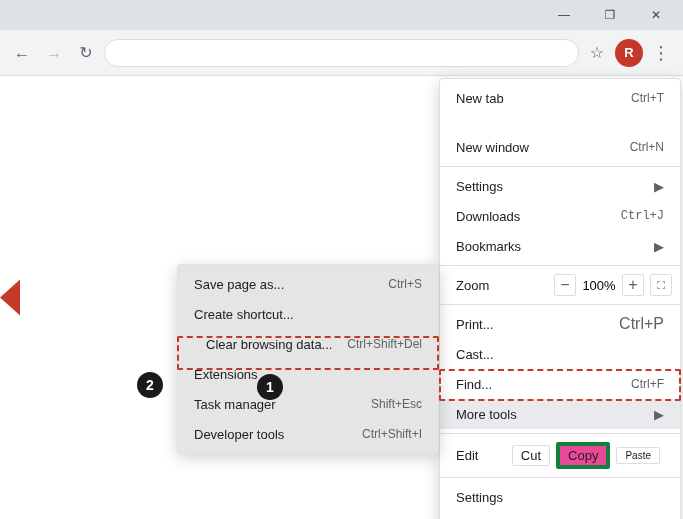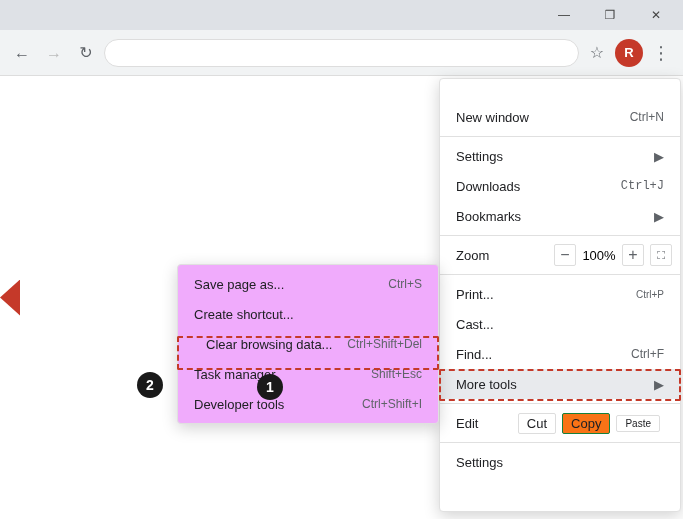--- a/index.html
+++ b/index.html
@@ -85,20 +85,24 @@
   </div>
   <div style="width:28px;height:28px;display:flex;align-items:center;justify-content:center;color:#5f6368;cursor:pointer;font-size:18px;letter-spacing:0;">⋮</div>
 </div>
 
 <div style="width:100%;height:443px;background:white;position:relative;">
 
   <div style="position:absolute;left:0;top:50%;transform:translateY(-50%);width:20px;height:36px;background:#c53929;clip-path:polygon(100% 0, 0 50%, 100% 100%);"></div>
 
   <div style="position:absolute;top:2px;right:2px;width:242px;background:#fff;border:1px solid #e0e0e0;box-shadow:0 4px 16px rgba(0,0,0,0.18);border-radius:4px;z-index:100;padding:4px 0;">
 
+    <div class="menu-item" style="display:flex;align-items:center;justify-content:space-between;padding:6px 16px;cursor:pointer;color:#202124;font-size:13px;min-height:30px;">
+      <span>New tab</span>
+      <span style="color:#5f6368;font-size:12px;">Ctrl+T</span>
+    </div>
 
     <div class="menu-item" style="display:flex;align-items:center;justify-content:space-between;padding:6px 16px;cursor:pointer;color:#202124;font-size:13px;min-height:30px;margin-top:19px;">
       <span>New window</span>
       <span style="color:#5f6368;font-size:12px;">Ctrl+N</span>
     </div>
 
 
     <div style="height:1px;background:#e0e0e0;margin:4px 0;"></div>
 
     <div class="menu-item" style="display:flex;align-items:center;justify-content:space-between;padding:6px 16px;cursor:pointer;color:#202124;font-size:13px;min-height:30px;">
@@ -123,21 +127,21 @@
       <div style="width:22px;height:22px;border:1px solid #ddd;border-radius:2px;display:flex;align-items:center;justify-content:center;cursor:pointer;font-size:16px;color:#5f6368;background:white;">−</div>
       <span style="font-size:13px;min-width:34px;text-align:center;">100%</span>
       <div style="width:22px;height:22px;border:1px solid #ddd;border-radius:2px;display:flex;align-items:center;justify-content:center;cursor:pointer;font-size:16px;color:#5f6368;background:white;">+</div>
       <div style="width:22px;height:22px;border:1px solid #ddd;border-radius:2px;display:flex;align-items:center;justify-content:center;cursor:pointer;color:#5f6368;background:white;font-size:11px;">⛶</div>
     </div>
 
     <div style="height:1px;background:#e0e0e0;margin:4px 0;"></div>
 
     <div class="menu-item" style="display:flex;justify-content:space-between;padding:6px 16px;cursor:pointer;color:#202124;font-size:13px;min-height:30px;">
       <span>Print...</span>
-      <span style="color:#5f6368;font-size:10px;">Ctrl+P</span>
+      <span style="color:#5f6368;font-size:16px;">Ctrl+P</span>
     </div>
 
     <div class="menu-item" style="display:flex;align-items:center;justify-content:space-between;padding:6px 16px;cursor:pointer;color:#202124;font-size:13px;min-height:30px;">
       <span>Cast...</span>
       <span style="color:#5f6368;font-size:12px;"></span>
     </div>
 
     <div class="menu-item" style="display:flex;align-items:center;justify-content:space-between;padding:6px 16px;cursor:pointer;color:#202124;font-size:13px;min-height:30px;">
       <span>Find...</span>
       <span style="color:#5f6368;font-size:12px;">Ctrl+F</span>
@@ -146,51 +150,54 @@
     <div class="menu-item" style="display:flex;align-items:center;justify-content:space-between;padding:6px 16px;cursor:pointer;color:#202124;font-size:13px;min-height:30px;background:#e8eaed;">
       <span>More tools</span>
       <span style="color:#5f6368;font-size:13px;">▶</span>
     </div>
 
     <div style="height:1px;background:#e0e0e0;margin:4px 0;"></div>
 
     <div style="display:flex;align-items:center;padding:4px 20px 4px 16px;min-height:30px;gap:6px;">
       <span style="flex:1;font-size:13px;color:#202124;">Edit</span>
       <div style="padding:2px 8px;font-size:13px;color:#202124;border:1px solid #ddd;border-radius:2px;cursor:pointer;background:white;">Cut</div>
-      <div style="padding:2px 8px;font-size:13px;color:#202124;border:1px solid #15803d;border-radius:2px;cursor:pointer;background:#f97316;">Copy</div>
+      <div style="padding:2px 8px;font-size:13px;color:#202124;border:4px solid #15803d;border-radius:2px;cursor:pointer;background:#ec4899;">Copy</div>
       <div style="padding:2px 8px;font-size:10px;color:#202124;border:1px solid #ddd;border-radius:2px;cursor:pointer;background:white;">Paste</div>
     </div>
 
     <div style="height:1px;background:#e0e0e0;margin:4px 0;"></div>
 
     <div class="menu-item" style="display:flex;align-items:center;justify-content:space-between;padding:6px 16px;cursor:pointer;color:#202124;font-size:13px;min-height:30px;">
       <span>Settings</span>
     </div>
 
     <div class="menu-item" style="display:flex;align-items:center;justify-content:space-between;padding:6px 16px;cursor:pointer;color:#202124;font-size:13px;min-height:30px;">
       
       
     </div>
 
   </div>
 
-  <div style="position:absolute;top:188px;right:244px;width:262px;background:#f0abfc;border:1px solid #e0e0e0;box-shadow:0 4px 16px rgba(0,0,0,0.18);border-radius:4px;z-index:110;padding:4px 0;">
+  <div style="position:absolute;top:188px;right:244px;width:262px;background:#e5e5e5;border:1px solid #e0e0e0;box-shadow:0 4px 16px rgba(0,0,0,0.18);border-radius:4px;z-index:110;padding:4px 0;">
     <div class="menu-item" style="display:flex;align-items:center;justify-content:space-between;padding:6px 16px;cursor:pointer;color:#202124;font-size:13px;min-height:30px;">
       <span>Save page as...</span>
       <span style="color:#5f6368;font-size:12px;">Ctrl+S</span>
     </div>
     <div class="menu-item" style="display:flex;align-items:center;justify-content:space-between;padding:6px 16px;cursor:pointer;color:#202124;font-size:13px;min-height:30px;">
       <span>Create shortcut...</span>
     </div>
 
     <div class="menu-item" style="display:flex;align-items:center;justify-content:space-between;padding:6px 16px;cursor:pointer;color:#202124;font-size:13px;min-height:30px;margin-left:12px;">
       <span>Clear browsing data...</span>
       <span style="color:#5f6368;font-size:12px;">Ctrl+Shift+Del</span>
     </div>
     <div class="menu-item" style="display:flex;align-items:center;justify-content:space-between;padding:6px 16px;cursor:pointer;color:#202124;font-size:13px;min-height:30px;">
+      <span>Extensions</span>
+    </div>
+    <div class="menu-item" style="display:flex;align-items:center;justify-content:space-between;padding:6px 16px;cursor:pointer;color:#202124;font-size:13px;min-height:30px;">
       <span>Task manager</span>
       <span style="color:#5f6368;font-size:12px;">Shift+Esc</span>
     </div>
     <div class="menu-item" style="display:flex;align-items:center;justify-content:space-between;padding:6px 16px;cursor:pointer;color:#202124;font-size:13px;min-height:30px;">
       <span>Developer tools</span>
       <span style="color:#5f6368;font-size:12px;">Ctrl+Shift+I</span>
     </div>
   </div>
 
   <div style="position:absolute;top:298px;right:400px;width:26px;height:26px;border-radius:50%;background:#1a1a1a;color:white;font-size:14px;font-weight:bold;display:flex;align-items:center;justify-content:center;z-index:200;">

